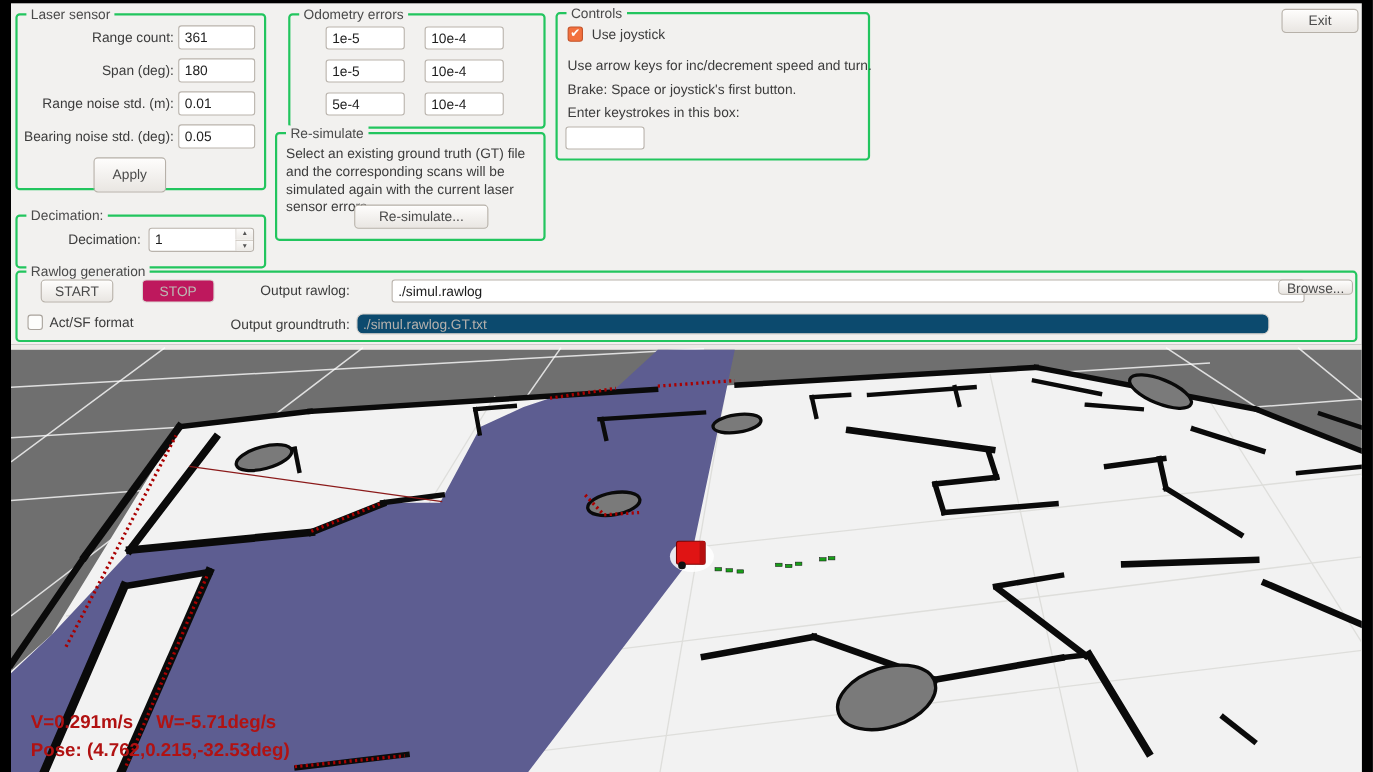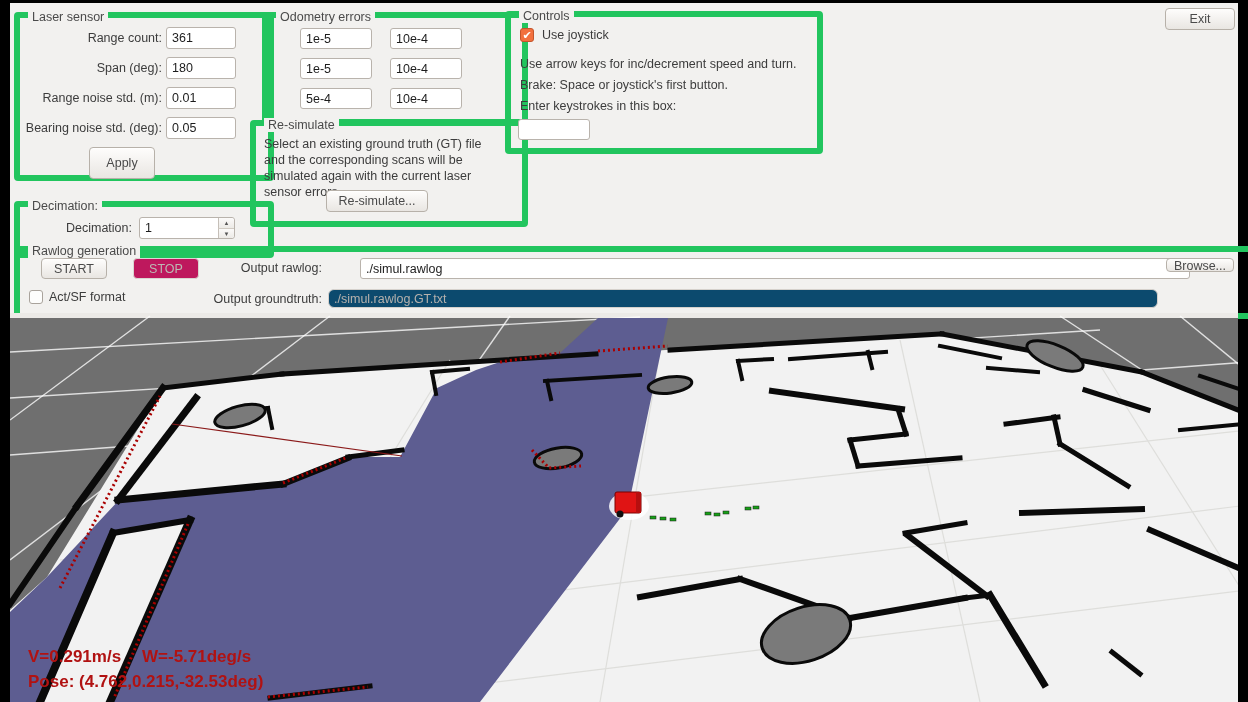--- a/index.html
+++ b/index.html
@@ -1,19 +1,19 @@
 <!DOCTYPE html>
 <html style="--background: #6f6f6f; --floor: #f2f2f2; --scan_fill: #5d5d91; --wall: #0a0a0a; --robot: #e01414; --status_text: #b11212; --grid: #ffffff; --obstacle: #7a7a7a; --scan_points: #aa0000;"><head>
 <meta charset="utf-8">
 <style>
   html,body{margin:0;padding:0;}
   body{width:1248px;height:702px;background:#000;position:relative;overflow:hidden;
        font-family:"Liberation Sans","DejaVu Sans",sans-serif;font-size:13px;color:#3a3a3a;}
   #app{position:absolute;left:10px;top:3px;width:1228px;height:699px;background:#f2f1ef;}
-  .group{position:absolute;border:6px solid #22c55e;border-radius:4px;padding-left:24px;}
+  .group{position:absolute;border:2px solid #22c55e;border-radius:4px;}
   .glabel{position:absolute;top:-8px;left:8px;background:#f2f1ef;padding:0 4px;font-size:12.5px;color:#4a4a4a;white-space:nowrap;}
   .lbl{position:absolute;font-size:12.5px;color:#3c3c3c;white-space:nowrap;}
   .r{text-align:right;}
   .tf{position:absolute;border:1px solid #b9b3ac;border-radius:3px;background:#fff;font-size:12.5px;
       color:#1c1c1c;padding:0 5px;box-sizing:border-box;font-family:inherit;outline:none;}
   .tf.gray{background:#0c4a6e;color:#b5b1ad;border-color:#d5d1cc;border-radius:6px;}
   .btn{position:absolute;border:1px solid #b7b1a9;border-radius:4px;
        background:linear-gradient(#fefdfc,#e9e6e2);font-size:12.5px;color:#4a4a4a;text-align:center;
        font-family:inherit;box-shadow:inset 0 1px 0 rgba(255,255,255,.7);padding:0;cursor:default;}
   .btn.disabled{color:#bcb8b3;background:#be185d;border-color:#dad6d1;box-shadow:none;}
@@ -51,42 +51,42 @@
     <input class="tf" style="left: 146px; top: 9px; width: 70px; height: 22px;" value="361">
     <div class="lbl r" style="left:0;top:39px;width:142px;line-height:22px">Span (deg):</div>
     <input class="tf" style="left: 146px; top: 39px; width: 70px; height: 22px;" value="180">
     <div class="lbl r" style="left:0;top:69px;width:142px;line-height:22px">Range noise std. (m):</div>
     <input class="tf" style="left: 146px; top: 69px; width: 70px; height: 22px;" value="0.01">
     <div class="lbl r" style="left:0;top:99px;width:142px;line-height:22px">Bearing noise std. (deg):</div>
     <input class="tf" style="left: 146px; top: 99px; width: 70px; height: 22px;" value="0.05">
     <button class="btn" style="left:69px;top:129px;width:66px;height:32px">Apply</button>
   </div>
 
-  <div class="group" style="left:4px;top:198px;width:224px;height:45px">
+  <div class="group" style="left:4px;top:192px;width:224px;height:45px">
     <span class="glabel">Decimation:</span>
     <div class="lbl r" style="left:0;top:10px;width:112px;line-height:22px">Decimation:</div>
     <input class="tf" style="left: 119px; top: 10px; width: 96px; height: 22px;" value="1">
     <div class="spin" style="left:198px;top:11px;height:10px;line-height:10px;border-radius:0 3px 0 0">▲</div>
     <div class="spin" style="left:198px;top:21px;height:10px;line-height:10px;border-top:1px solid #d0cac2;border-radius:0 0 3px 0">▼</div>
   </div>
 
   <div class="group" style="left:252px;top:9px;width:230px;height:101px">
     <span class="glabel">Odometry errors</span>
     <input class="tf" style="left: 32px; top: 10px; width: 72px; height: 21px;" value="1e-5">
     <input class="tf" style="left: 122px; top: 10px; width: 72px; height: 21px;" value="10e-4">
     <input class="tf" style="left: 32px; top: 40px; width: 72px; height: 21px;" value="1e-5">
     <input class="tf" style="left: 122px; top: 40px; width: 72px; height: 21px;" value="10e-4">
     <input class="tf" style="left: 32px; top: 70px; width: 72px; height: 21px;" value="5e-4">
     <input class="tf" style="left: 122px; top: 70px; width: 72px; height: 21px;" value="10e-4">
   </div>
 
   <div class="group" style="left:240px;top:117px;width:242px;height:95px">
     <span class="glabel">Re-simulate</span>
     <div class="note" style="left:8px;top:10px;width:228px">Select an existing ground truth (GT) file and the corresponding scans will be simulated again with the current laser sensor errors.</div>
-    <button class="btn" style="left:70px;top:64px;width:102px;height:22px">Re-simulate...</button>
+    <button class="btn" style="left:70px;top:64px;width:122px;height:22px">Re-simulate...</button>
   </div>
 
   <div class="group" style="left:495px;top:8px;width:282px;height:131px">
     <span class="glabel">Controls</span>
     <div class="cb checked" style="left:9px;top:11px">✔</div>
     <div class="lbl" style="left:31px;top:11px;line-height:14px">Use joystick</div>
     <div class="lbl" style="left:9px;top:40px">Use arrow keys for inc/decrement speed and turn.</div>
     <div class="lbl" style="left:9px;top:61px">Brake: Space or joystick's first button.</div>
     <div class="lbl" style="left:9px;top:82px">Enter keystrokes in this box:</div>
     <input class="tf" style="left: 7px; top: 102px; width: 72px; height: 21px;" value="">

